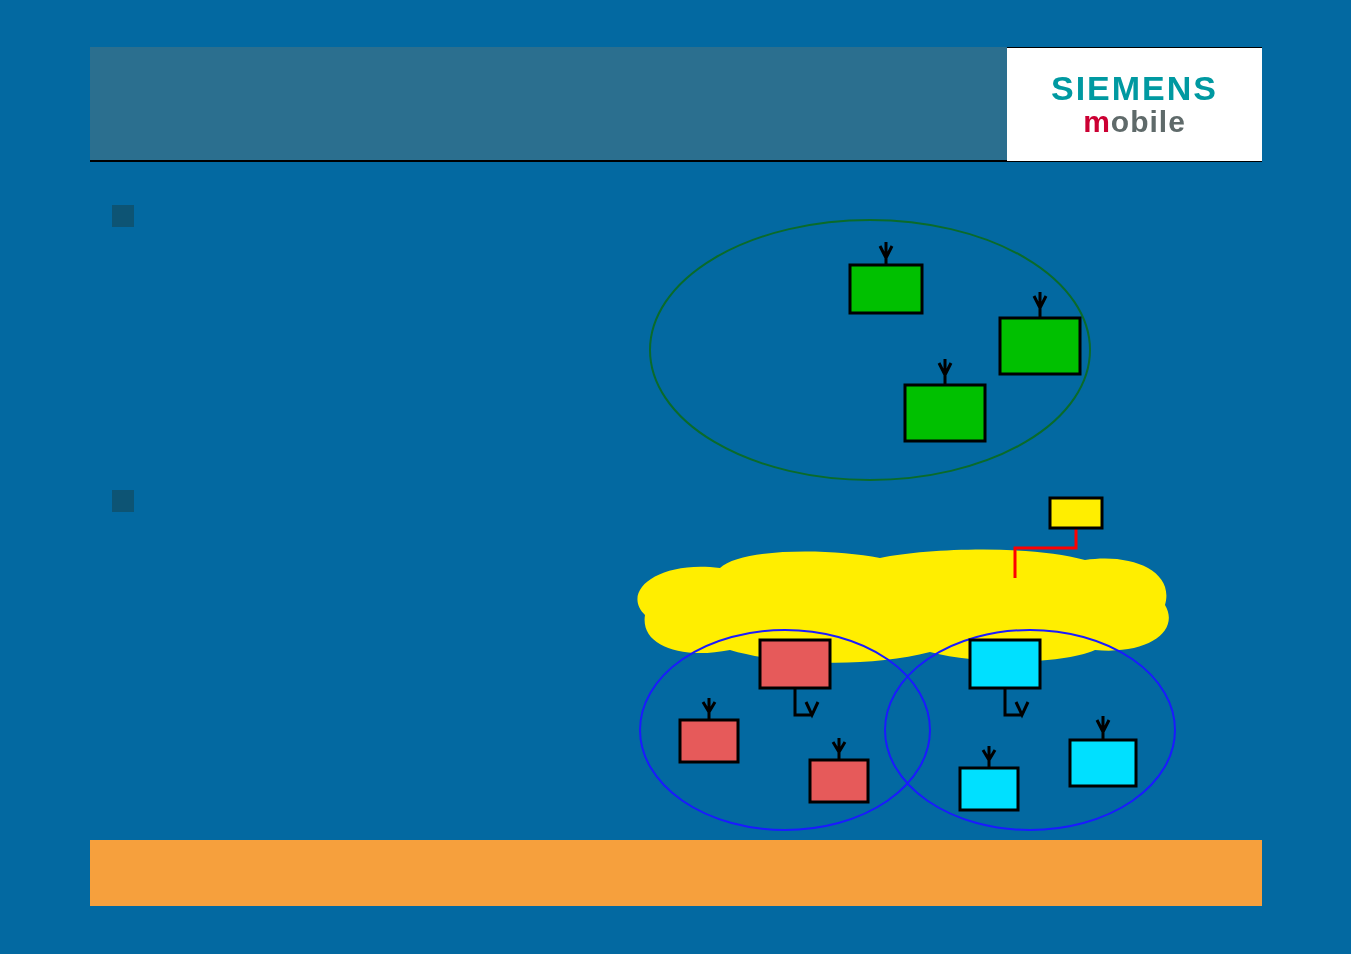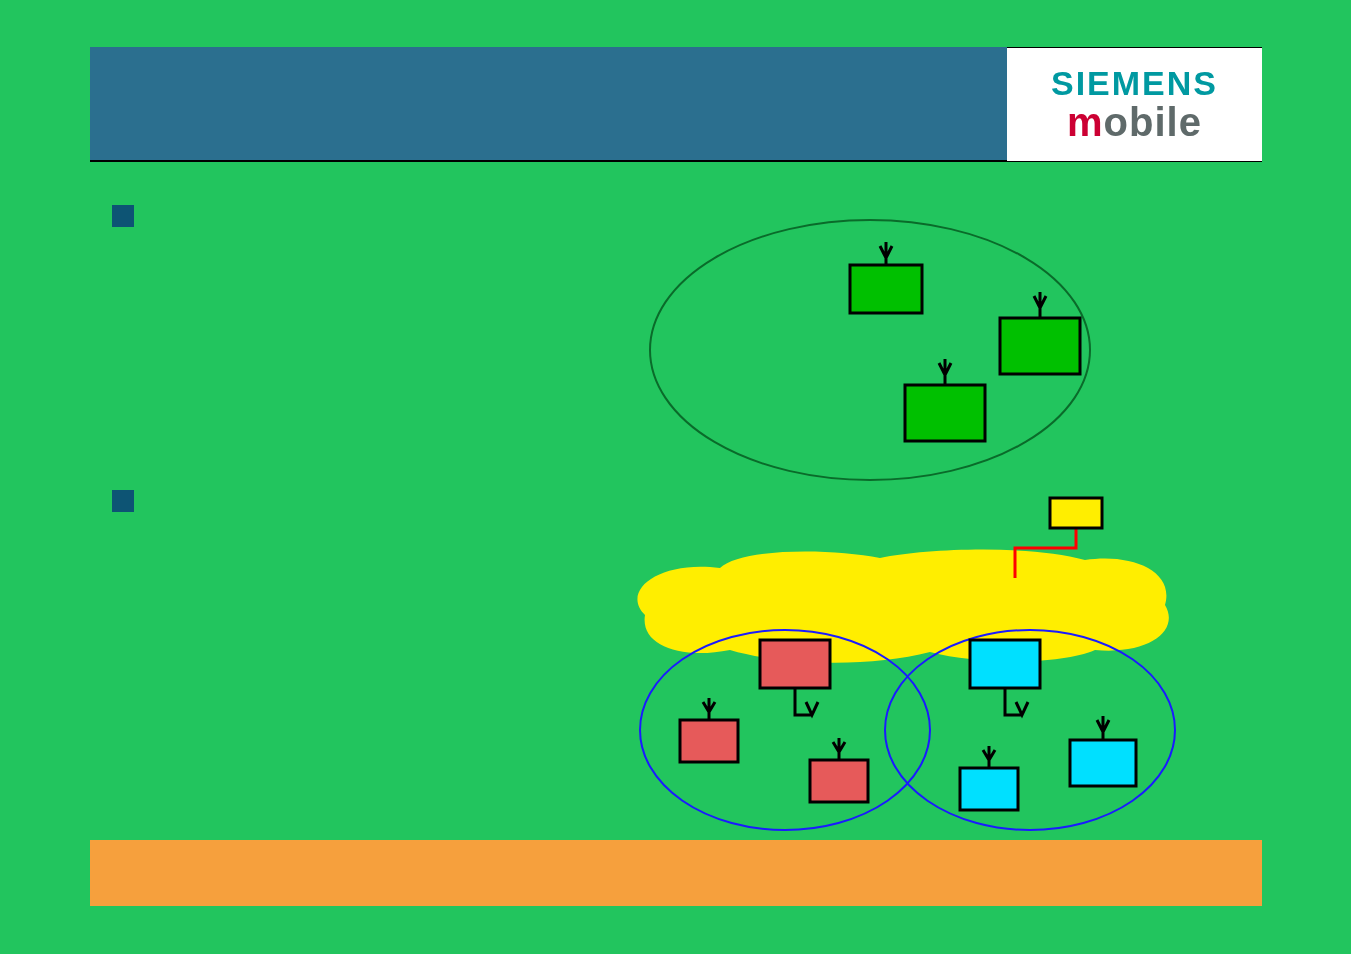--- a/index.html
+++ b/index.html
@@ -1,23 +1,23 @@
 <!DOCTYPE html>
 <html><head>
 <meta charset="utf-8">
 <style>
   html,body{margin:0;padding:0;background:#fff;}
   body{font-family:Arial,Helvetica,sans-serif;display:flex;justify-content:center;}
-  .slide{position:relative;width:1351px;height:954px;background:#22c55e;overflow:hidden;}
+  .slide{position:relative;width:1351px;height:954px;background:#0369a1;overflow:hidden;}
   .bar{position:absolute;}
   .topbar{left:90px;top:47px;width:1172px;height:113px;background:#2b6f8f;}
   .bottombar{left:90px;top:840px;width:1172px;height:66px;background:#f6a03d;}
   .logo-box{position:absolute;left:1007px;top:47px;width:255px;height:113px;background:#fff;border-top:1px solid #000;border-bottom:1px solid #000;display:flex;flex-direction:column;align-items:center;justify-content:center;}
   .logo-main{color:#0099a1;font-weight:700;font-size:34px;letter-spacing:2px;line-height:1;}
-  .logo-sub{font-weight:700;font-size:40px;letter-spacing:1px;line-height:1.1;}
+  .logo-sub{font-weight:700;font-size:30px;letter-spacing:1px;line-height:1.1;}
   .logo-sub .m{color:#cc0033;}
   .logo-sub .rest{color:#5f6a6a;}
   .hr{position:absolute;left:90px;top:160px;width:1172px;height:0;border-top:2px solid #000;}
   .bullet{position:absolute;width:22px;height:22px;background:#0d5474;}
   .svg-stage{position:absolute;left:0;top:0;width:1351px;height:954px;pointer-events:none;}
   .svg-stage *{pointer-events:auto;}
 </style>
 </head>
 <body>
 

